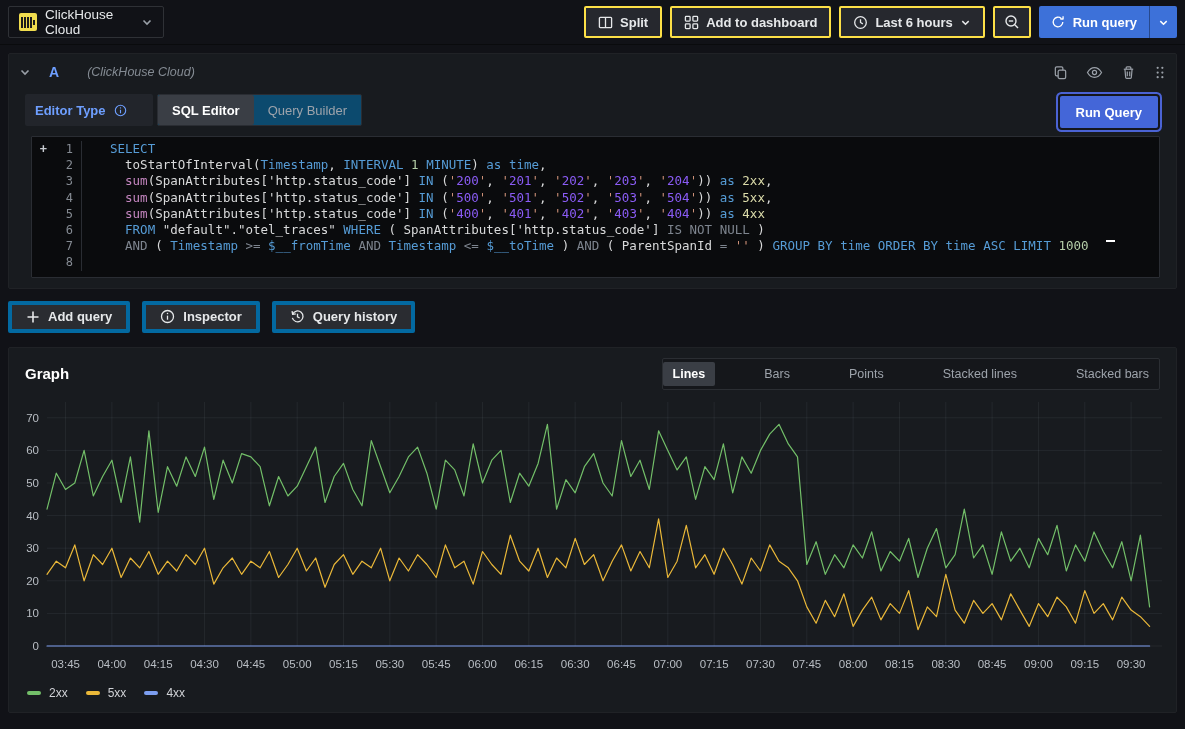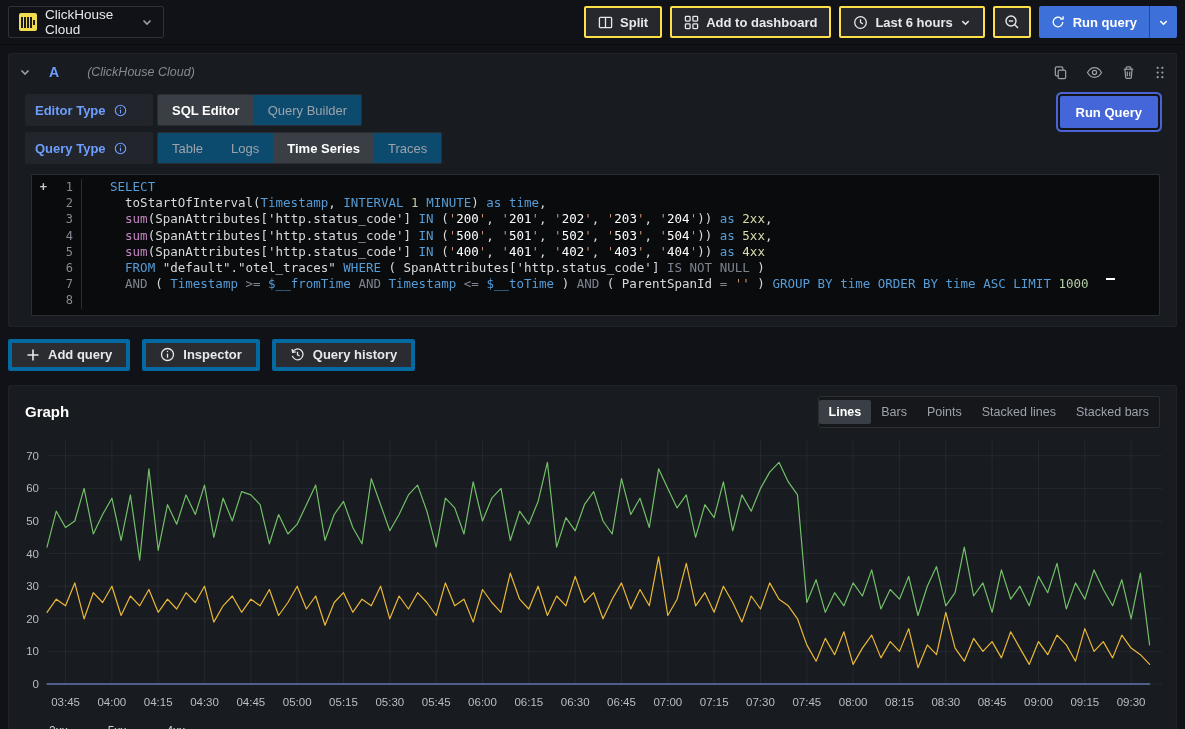--- a/index.html
+++ b/index.html
@@ -59,37 +59,37 @@
   .gutter { width:50px; flex:none; display:flex; flex-direction:column; align-items:flex-end;
     padding-right:8px; border-right:1px solid #2a2d33; }
   .gutter-row { height:16.2px; line-height:16.2px; font-family:"DejaVu Sans Mono", monospace;
     font-size:12px; color:#858b93; position:relative; }
   .gutter-row .plus-glyph { position:absolute; left:-26px; top:0; color:#c7cbd1; font-weight:700; }
   .code-lines { flex:1; padding-left:28px; font-family:"DejaVu Sans Mono", monospace;
     font-size:12.5px; white-space:pre; overflow:hidden; }
   .code-line { height:16.2px; line-height:16.2px; }
   .c-k { color:#569cd6; } .c-g { color:#7e858f; } .c-f { color:#c586c0; }
   .c-n { color:#b5cea8; } .c-a { color:#dcdcaa; } .c-q { color:#ce9178; }
-  .c-s { color:#ffffff; } .c-p { color:#d8d9da; }
+  .c-s { color:#8b5cf6; } .c-p { color:#d8d9da; }
   .text-cursor { position:absolute; right:44px; top:103px; width:9px; height:2px; background:#fff; }
 
   
   .actions-row { display:flex; gap:12px; margin:12px 8px 0 8px; }
   .action-btn { display:flex; align-items:center; gap:8px; height:32px; padding:0 14px;
     background:#2a2c31; border:4px solid #0369a1; border-radius:2px; color:#e6e8ea;
     font-size:13px; font-weight:600; cursor:pointer; font-family:inherit; }
   .action-btn svg { stroke:#e6e8ea; }
 
   
   .graph-panel { margin:14px 8px 0 8px; height:366px; background:#181b1f;
     border:1px solid #202226; border-radius:2px; padding:8px; }
   .panel-header { display:flex; align-items:center; padding:2px 8px 6px 8px; }
   .panel-title { font-size:15px; font-weight:700; color:#ffffff; }
   .viz-modes { margin-left:auto; display:inline-flex; background:#15171b;
-    border:1px solid #2b2e33; border-radius:2px; }
+    border:1px solid #2b2e33; border-radius:2px;gap:39px; }
   .viz-modes .radio-item { font-size:12.5px; padding:4px 10px; height:24px; }
   .legend-row { display:flex; align-items:center; gap:18px; padding:4px 10px 0 10px; }
   .legend-item { display:flex; align-items:center; gap:8px; cursor:pointer; }
   .legend-swatch { width:14px; height:4px; border-radius:2px; }
   .legend-label { font-size:12px; font-weight:500; color:#d0d2d6; }
 
   .tick-label { font-size:11.5px; fill:#b9bec4; font-family:"Liberation Sans", sans-serif; }
 </style>
 </head>
 <body>
@@ -219,38 +219,20 @@
       </span>
     </div>
     <div class="radio-group" id="editor-type-group">
         <button class="radio-item active">SQL Editor</button>
         <button class="radio-item">Query Builder</button>
       </div>
     <div class="row-spacer"></div>
     <button class="run-query-editor">Run Query</button>
   </div>
 
-  <div class="q-row">
-    <div class="inline-label">
-      <span>Query Type</span>
-      <span class="info-icon">
-        <svg width="13" height="13" viewBox="0 0 14 14" fill="none" stroke="currentColor" stroke-width="1.2">
-          <circle cx="7" cy="7" r="5.6"></circle>
-            <line x1="7" y1="6.2" x2="7" y2="10"></line>
-            <circle cx="7" cy="4.2" r="0.7" fill="currentColor" stroke="none"></circle>
-          </svg>
-      </span>
-    </div>
-    <div class="radio-group" id="query-type-group">
-        <button class="radio-item">Table</button>
-        <button class="radio-item">Logs</button>
-        <button class="radio-item active">Time Series</button>
-        <button class="radio-item">Traces</button>
-      </div>
-  </div>
 
   <div class="code-editor">
     <div class="gutter" id="gutter">
         <div class="gutter-row">1<span class="plus-glyph">+</span></div>
         <div class="gutter-row">2</div>
         <div class="gutter-row">3</div>
         <div class="gutter-row">4</div>
         <div class="gutter-row">5</div>
         <div class="gutter-row">6</div>
         <div class="gutter-row">7</div>

